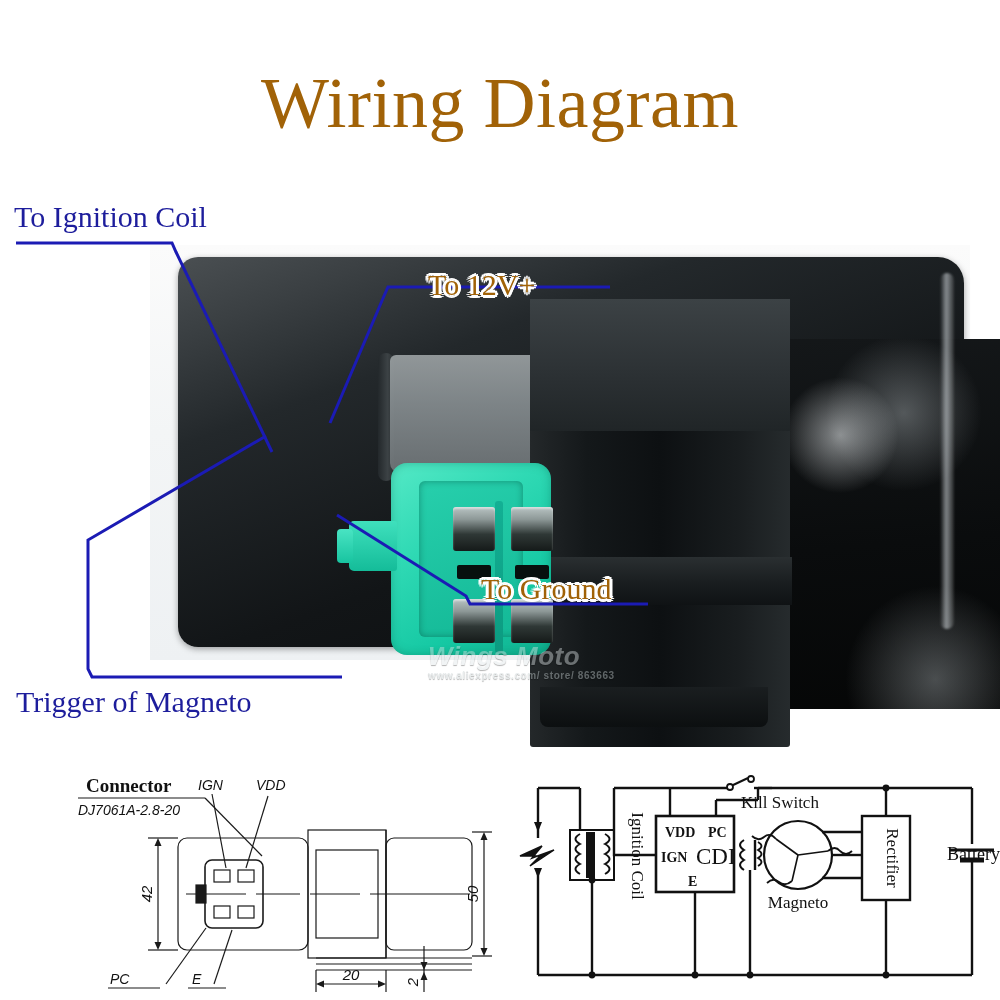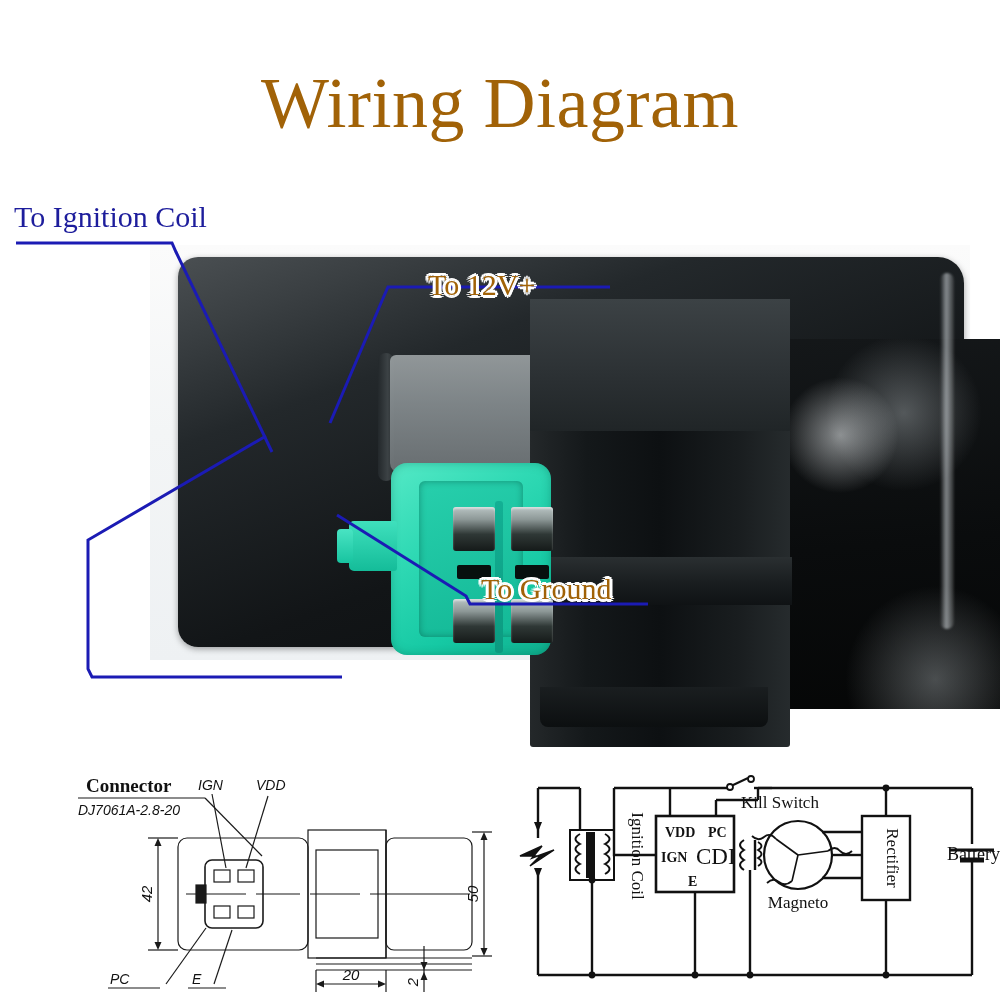--- a/index.html
+++ b/index.html
@@ -199,39 +199,44 @@
           <div class="conn-divider"></div>
           <div class="pin p1"></div>
           <div class="pin p2"></div>
           <div class="pin p3"></div>
           <div class="pin p4"></div>
           <div class="pin-slot s1"></div>
           <div class="pin-slot s2"></div>
         </div>
       </div>
 
+      <div class="watermark">
+        <div class="wm-brand">Wings Moto</div>
+        <div class="wm-url">www.aliexpress.com/ store/ 863663</div>
+      </div>
     </div>
   </div>
 
   <svg class="leader-svg" viewBox="0 0 1000 1000">
     <g fill="none" stroke="#1b1bb4" stroke-width="3">
 
       <path d="M16 243 L172 243 L176 252 L272 452"></path>
 
       <path d="M610 287 L388 287 L384 296 L330 423"></path>
 
       <path d="M648 604 L470 604 L466 596 L337 515"></path>
 
       <path d="M342 677 L92 677 L88 669 L88 540 L266 436"></path>
     </g>
   </svg>
 
   <div class="callout plain" id="lbl-coil">To Ignition Coil</div>
   <div class="callout halo" id="lbl-12v">To 12V+</div>
   <div class="callout halo" id="lbl-ground">To Ground</div>
+  <div class="callout plain" id="lbl-trig">Trigger  of Magneto</div>
 
   <div class="bottom">
 
     <svg class="dwg-svg" width="500" height="240" viewBox="0 0 500 240">
       <g stroke="#1a1a1a" fill="none" stroke-width="1.2">
 
         <line x1="78" y1="38" x2="205" y2="38"></line>
 
         <path d="M205 38 L262 96"></path>
 

